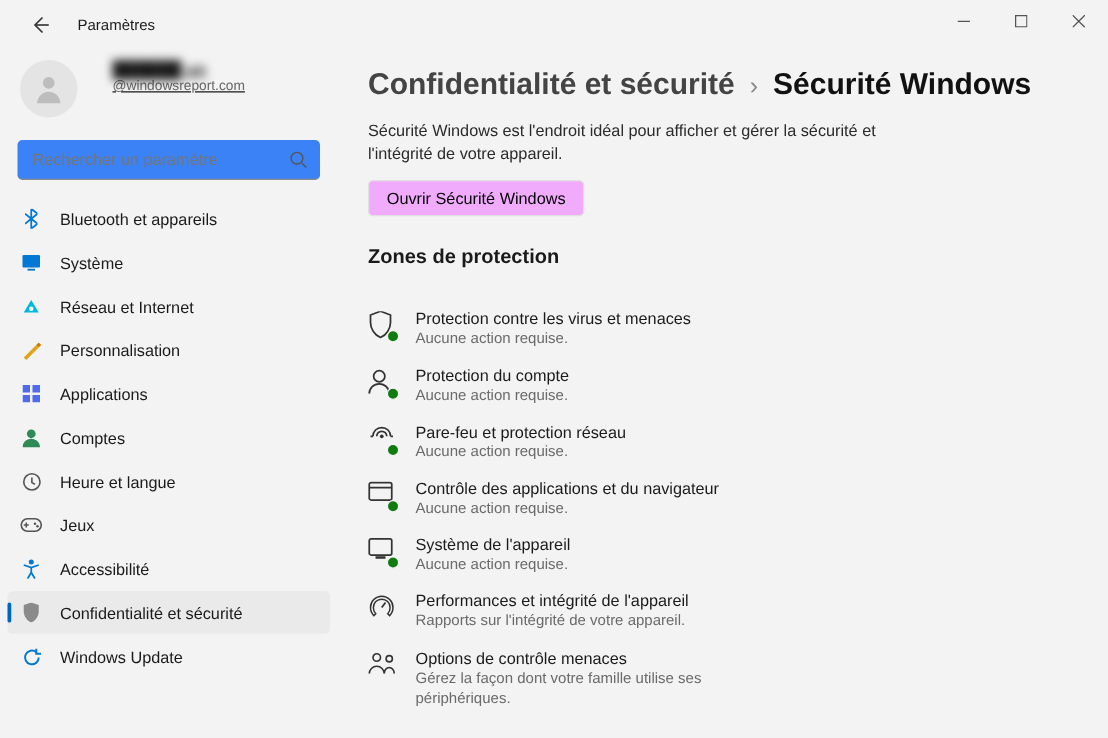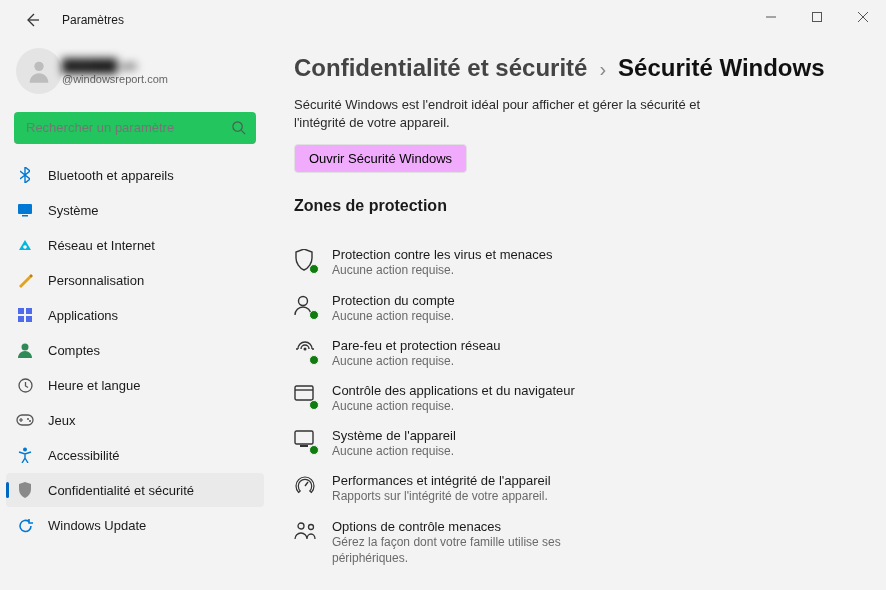--- a/index.html
+++ b/index.html
@@ -45,23 +45,23 @@
   color: #5a5a5a;
   cursor: pointer;
 }
 .layout { display: flex; height: calc(100% - 40px); }
 .sidebar {
   width: 270px;
   padding: 6px 0 0 0;
 }
 .profile {
   display: flex;
-  align-items: center;
   padding: 2px 14px 14px 16px;
-  gap: 0;
+  gap: 28px;
+  text-decoration: underline;
 }
 .avatar {
   width: 46px; height: 46px;
   border-radius: 50%;
   background: #e4e4e4;
   display: flex; align-items: center; justify-content: center;
 }
 .profile-text .name {
   font-size: 13px; font-weight: 600; color: #1a1a1a;
   filter: blur(4px);
@@ -72,21 +72,21 @@
 }
 .search-wrap {
   margin: 4px 14px 14px 14px;
   position: relative;
 }
 .search {
   width: 100%;
   height: 32px;
   border: none;
   border-bottom: 1px solid #8a8a8a;
-  background: #22c55e;
+  background: #3b82f6;
   border-radius: 4px;
   padding: 0 32px 0 12px;
   font-size: 13px;
   outline: none;
 }
 .search-icon {
   position: absolute;
   right: 10px; top: 8px;
   color: #555;
 }

